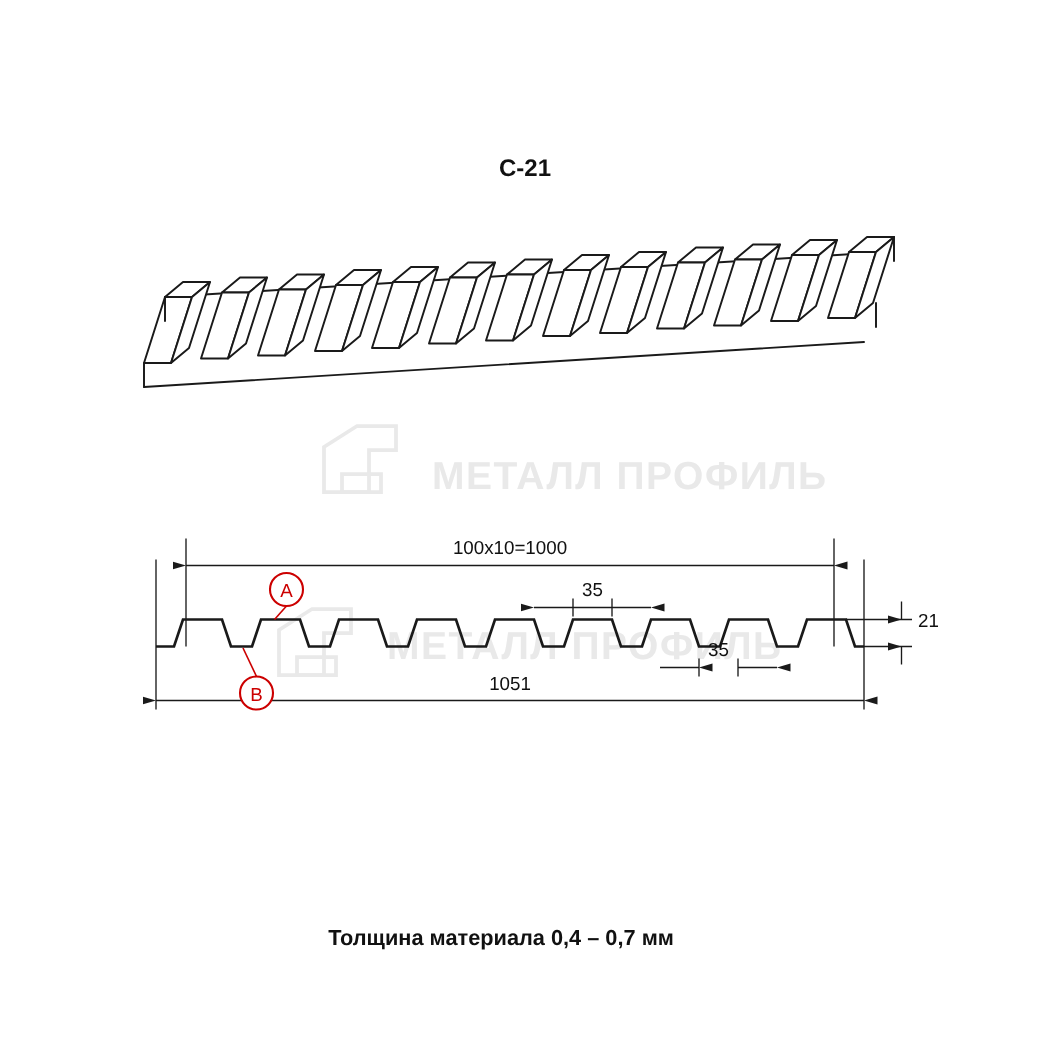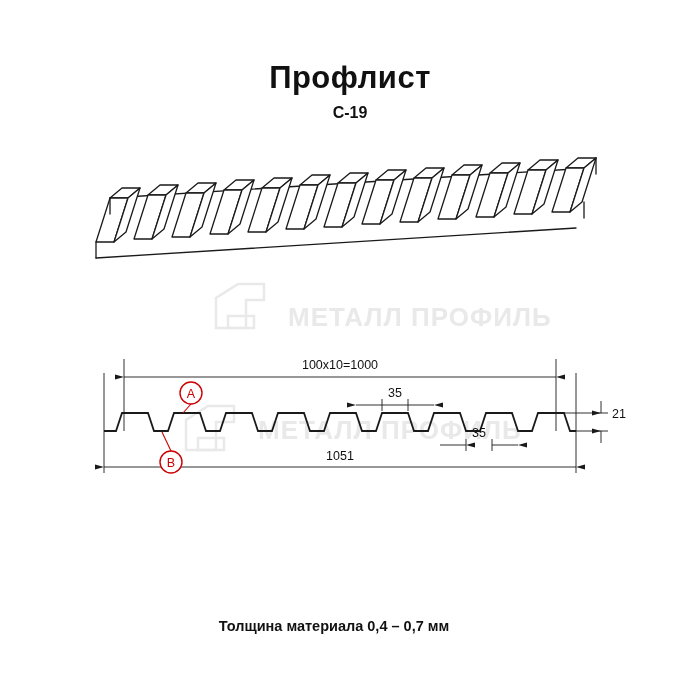--- a/index.html
+++ b/index.html
@@ -79,22 +79,21 @@
     letter-spacing: 1px;
     white-space: nowrap;
   }
   svg { display: block; }
 </style>
 </head>
 <body>
 
 <div class="page">
 
-  <div class="title">Профлист</div>
-  <div class="subtitle">С-19</div>
+  <div class="subtitle">С-21</div>
 
   <div class="wm wm1">
     <svg width="300" height="70" viewBox="0 0 300 70">
       <g fill="none" stroke="#e9e9e9" stroke-width="2.5">
         <path d="M8 52 L8 22 L30 8 L56 8 L56 24 L38 24 L38 52 Z"></path>
         <path d="M20 40 L46 40 L46 52 L20 52 Z"></path>
       </g>
     </svg>
   </div>
   <div class="wm wm1" style="top:262px; left:288px;">

